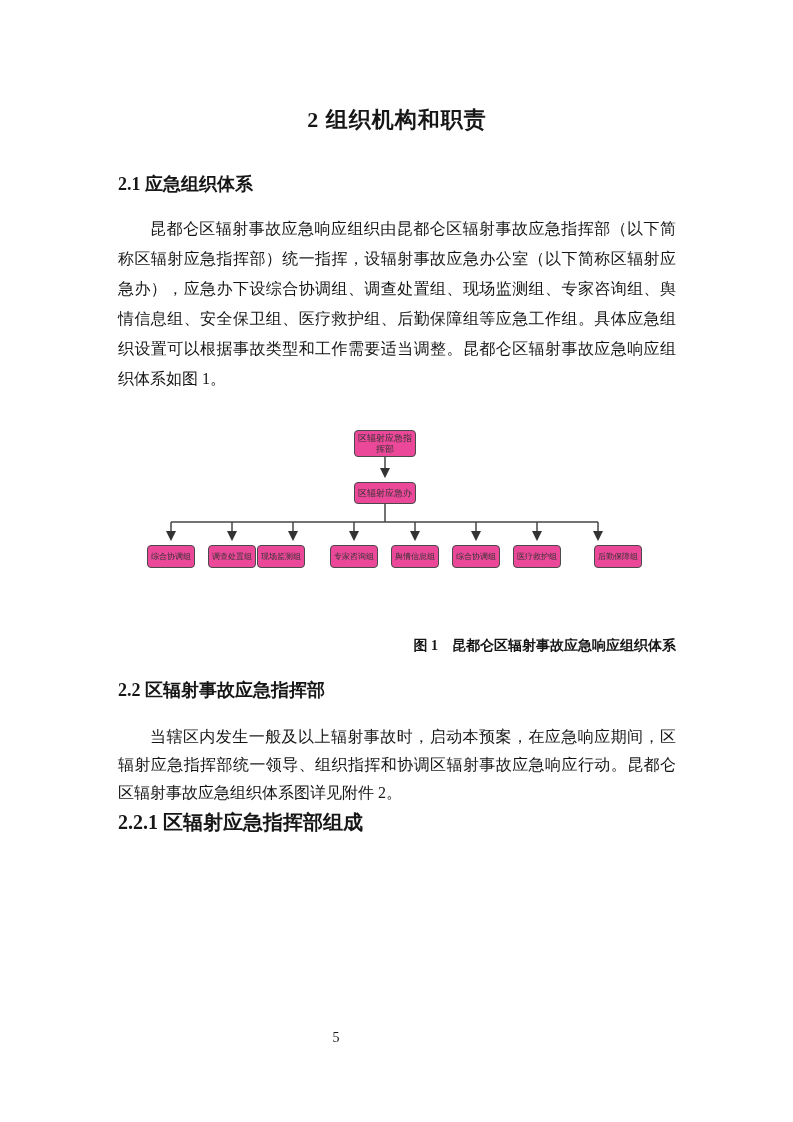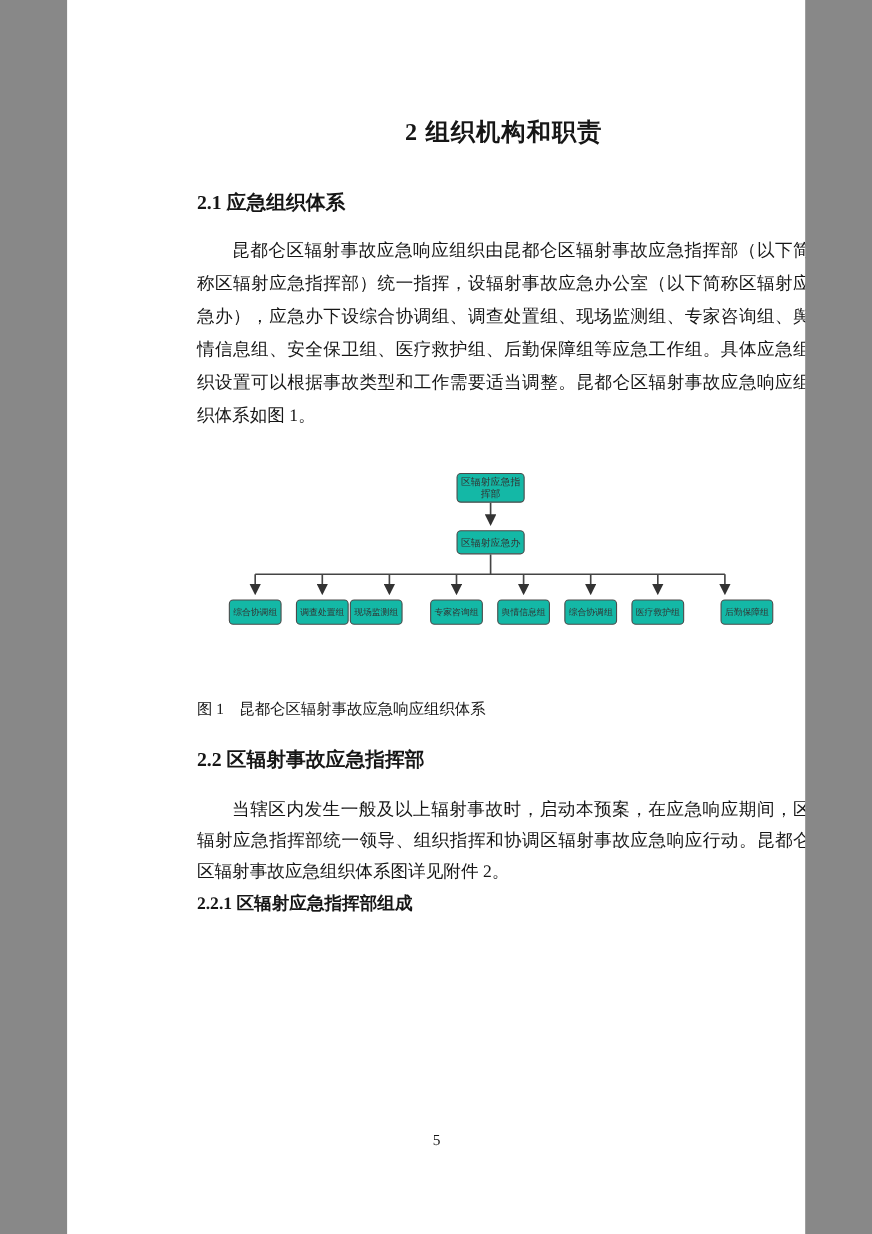--- a/index.html
+++ b/index.html
@@ -1,18 +1,18 @@
 <!DOCTYPE html>
 <html><head>
 <meta charset="utf-8">
 <style>
   html, body { margin: 0; padding: 0; background: #888; }
   .page {
     position: relative;
-    width: 671px;
+    width: 793px;
     height: 1122px;
     margin: 0 auto;
     background: #ffffff;
     font-family: "Liberation Serif", "DejaVu Serif", serif;
     color: #161616;
     overflow: hidden;
   }
   .content {
     position: absolute;
     left: 118px;
@@ -29,21 +29,21 @@
   }
   .h2 {
     margin: 34px 0 0 0;
     font-size: 18px;
     line-height: 28px;
     font-weight: bold;
   }
   .h2-second { margin-top: 22px; }
   .h3 {
     margin: 4px 0 0 0;
-    font-size: 16px;
+    font-size: 20px;
     line-height: 22px;
     font-weight: bold;
   }
   .para {
     margin: 16px 0 0 0;
     font-size: 16px;
     line-height: 30px;
     text-align: justify;
     text-indent: 2em;
   }
@@ -65,21 +65,21 @@
   }
   .diagram svg.connectors {
     position: absolute;
     left: 0; top: 0;
   }
   .node {
     position: absolute;
     box-sizing: border-box;
     border: 1.5px solid #4a4a4a;
     border-radius: 4px;
-    background: #14b8a6;
+    background: #ec4899;
     display: flex;
     align-items: center;
     justify-content: center;
     text-align: center;
     font-family: "Liberation Sans", "DejaVu Sans", sans-serif;
     color: #333;
   }
   .node-root {
     left: 236px; top: 0;
     width: 62px; height: 27px;
@@ -92,24 +92,24 @@
     font-size: 9px; line-height: 20px;
   }
   .node-group {
     top: 115px;
     width: 48px; height: 23px;
     font-size: 8px; line-height: 21px;
     white-space: nowrap;
   }
   .fig-caption {
     margin: 68px 0 4px 0;
-    text-align: left;
+    text-align: right;
     font-size: 14px;
     line-height: 16px;
-    font-weight: normal;
+    font-weight: bold;
     white-space: pre-wrap;
   }
   .page-number {
     position: absolute;
     left: 326px;
     top: 1028px;
     width: 20px;
     text-align: center;
     font-size: 14px;
     line-height: 20px;

